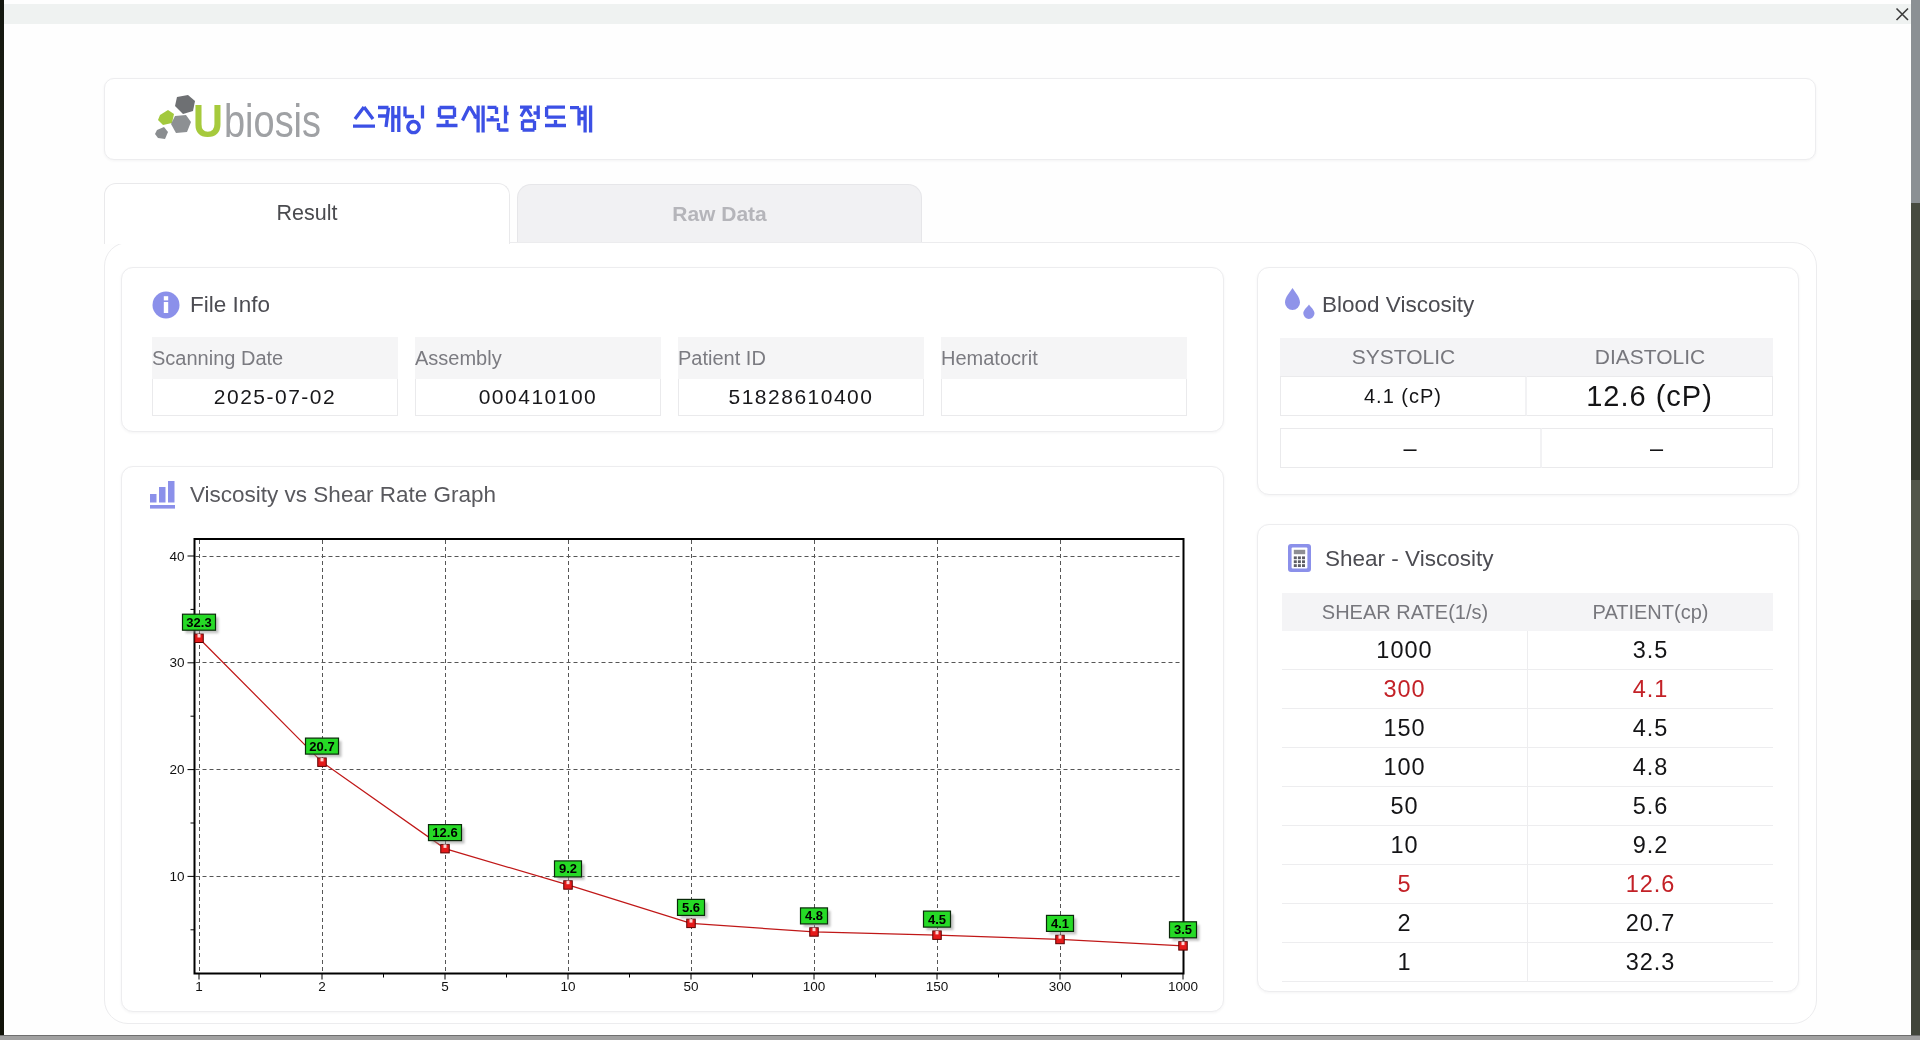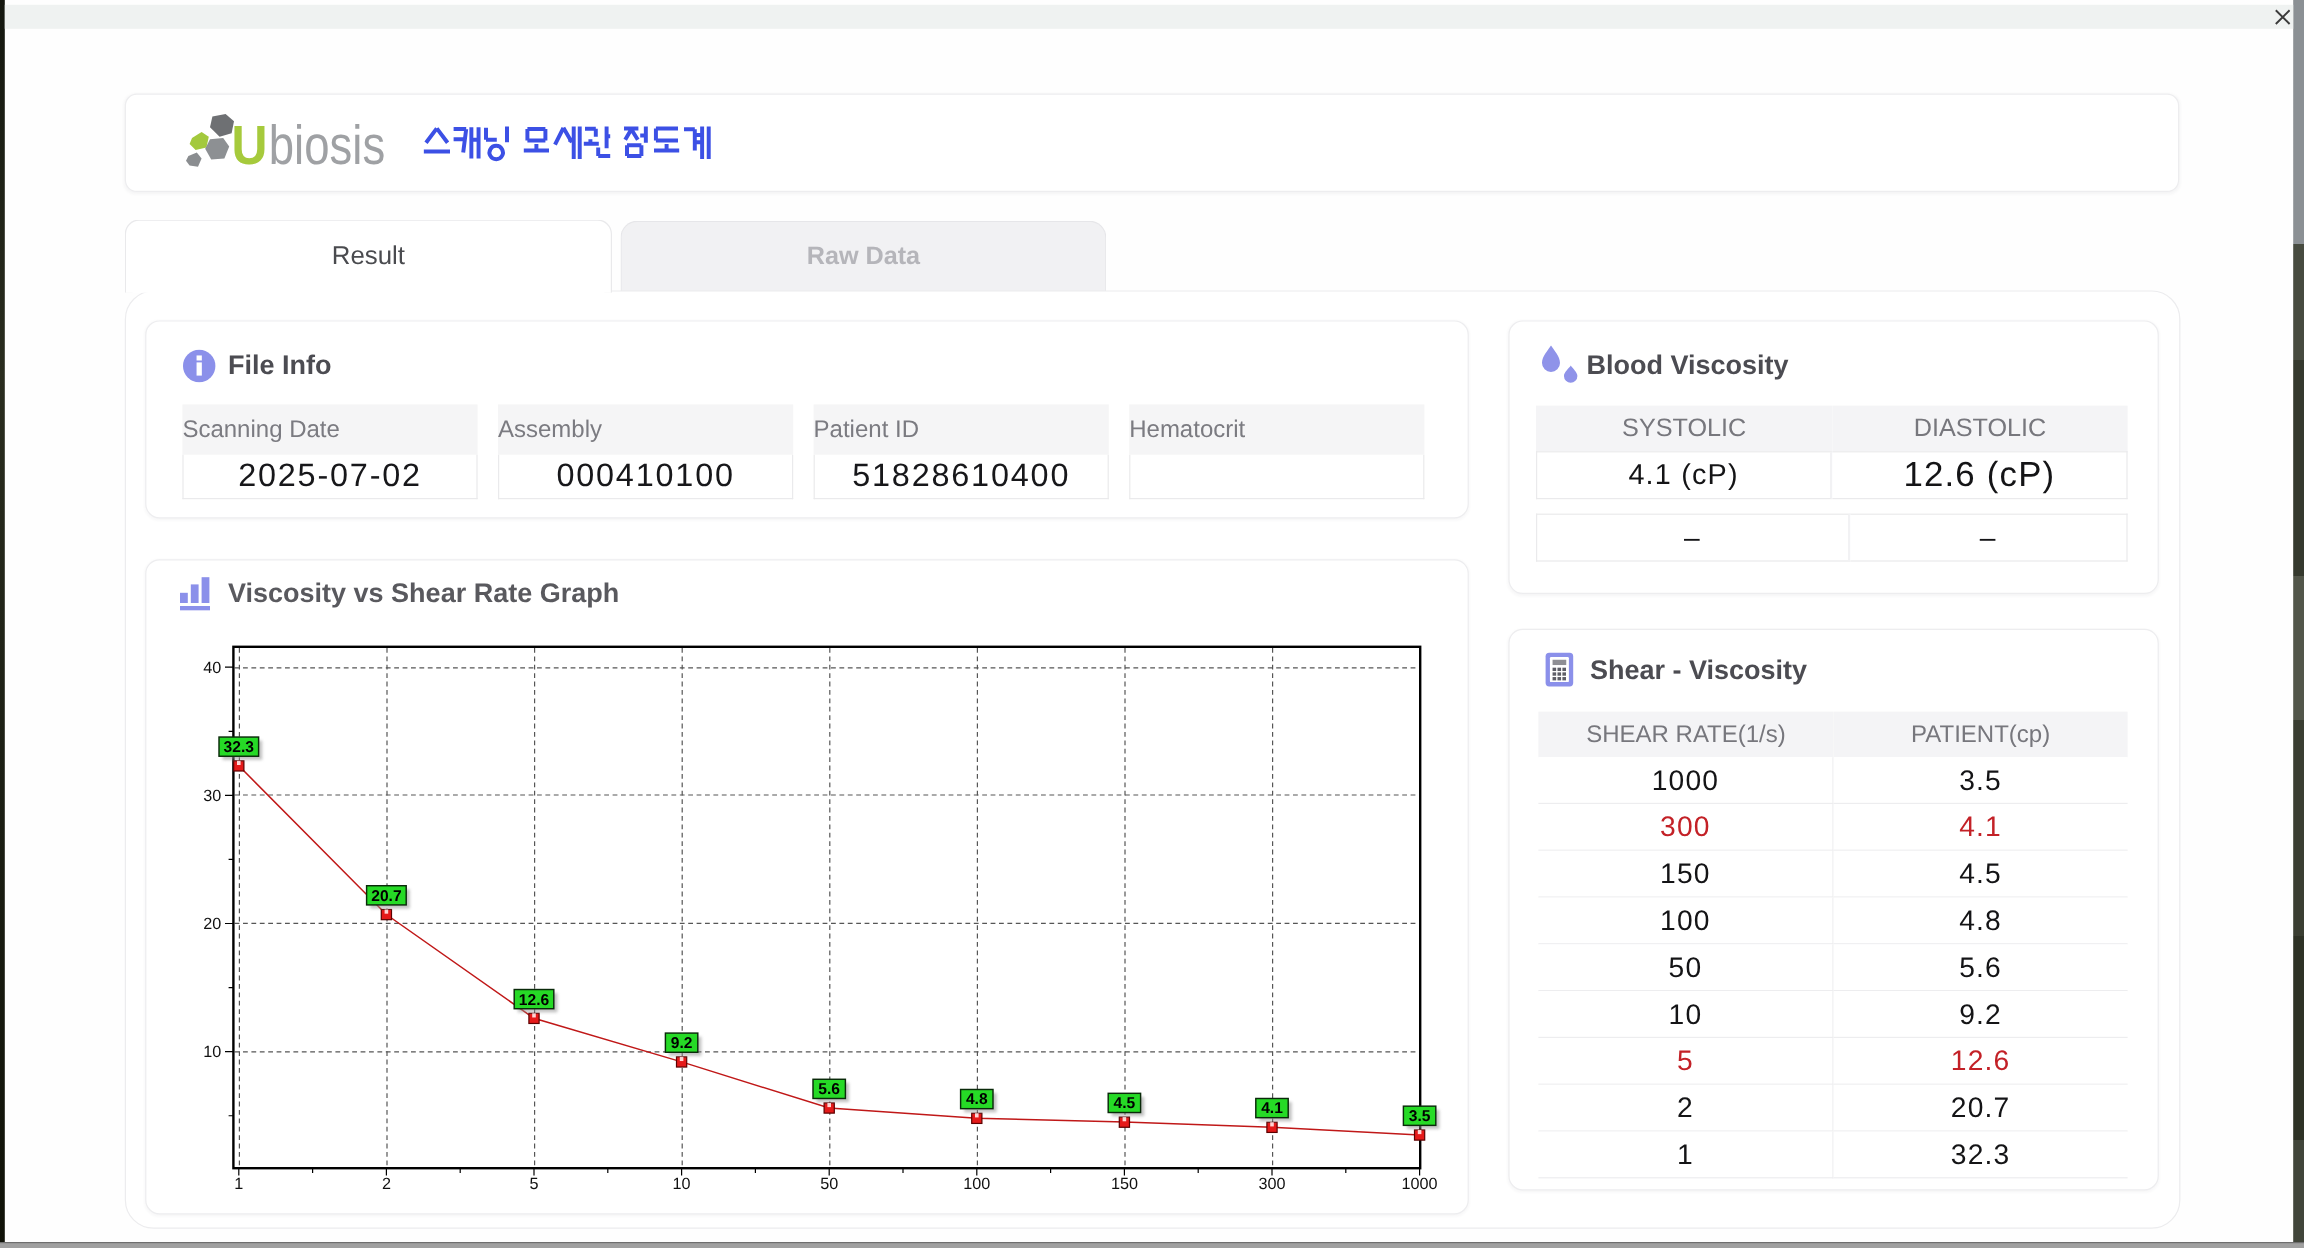--- a/index.html
+++ b/index.html
@@ -1,23 +1,23 @@
 <!DOCTYPE html>
 <html><head><meta charset="utf-8"><style>
 * {margin:0;padding:0;box-sizing:border-box}
 html,body {width:1920px;height:1040px;overflow:hidden;background:#fff;
   font-family:"Liberation Sans",sans-serif}
 .abs {position:absolute}
 .card {position:absolute;background:#fff;border:1px solid #ededef;border-radius:12px;
   box-shadow:0 1px 3px rgba(40,40,60,.05)}
-.ctitle {position:absolute;font-weight:bold;font-size:22.5px;color:#4c4c52;letter-spacing:0}
+.ctitle {position:absolute;font-weight:normal;font-size:22.5px;color:#4c4c52;letter-spacing:0}
 .flab {height:42px;background:#f5f5f6;color:#7b7b81;font-size:20px;text-align:left;
   line-height:42px}
 .fval {height:37px;background:#fff;border:1px solid #eaeaec;border-top:none;color:#17171a;
-  font-size:27px;text-align:center;line-height:35px;letter-spacing:1.5px}
+  font-size:21px;text-align:center;line-height:35px;letter-spacing:1.5px}
 table {border-collapse:separate;border-spacing:0}
 .vtab {position:absolute;width:493px}
 .vtab .hd {background:#f4f4f6;color:#77777d;font-size:21px;text-align:center;height:38px;
   line-height:38px}
 .vtab .vl {background:#fff;font-size:23.5px;color:#141416;text-align:center;height:39px;
   line-height:38px;letter-spacing:1px}
 </style></head>
 <body>
 
 <div class="abs" style="left:0;top:0;width:1920px;height:1040px;background:#fefefe"></div>
@@ -216,21 +216,21 @@
     </svg>
 <div class="ctitle" style="left:64px;top:24px">Blood Viscosity</div>
 <div class="vtab" style="left:22px;top:70px">
 <table style="width:493px">
         <tbody>
           <tr>
 <td class="hd" style="width:247px">SYSTOLIC</td>
             <td class="hd">DIASTOLIC</td>
           </tr>
 <tr>
-            <td class="vl" style="border:1px solid #eaeaec;border-right:2px solid #f2f2f4;font-size:24px">4.1&nbsp;(cP)</td>
+            <td class="vl" style="border:1px solid #eaeaec;border-right:2px solid #f2f2f4;font-size:20px">4.1&nbsp;(cP)</td>
 <td class="vl" style="border:1px solid #eaeaec;border-left:none;font-size:29px">12.6&nbsp;(cP)</td>
           </tr>
         </tbody>
       </table>
 <table style="width:493px;margin-top:12px">
         <tbody>
 <tr>
             <td class="vl" style="border:1px solid #eaeaec;border-right:2px solid #f2f2f4">–</td>
 <td class="vl" style="border:1px solid #eaeaec;border-left:none">–</td>
           </tr>

